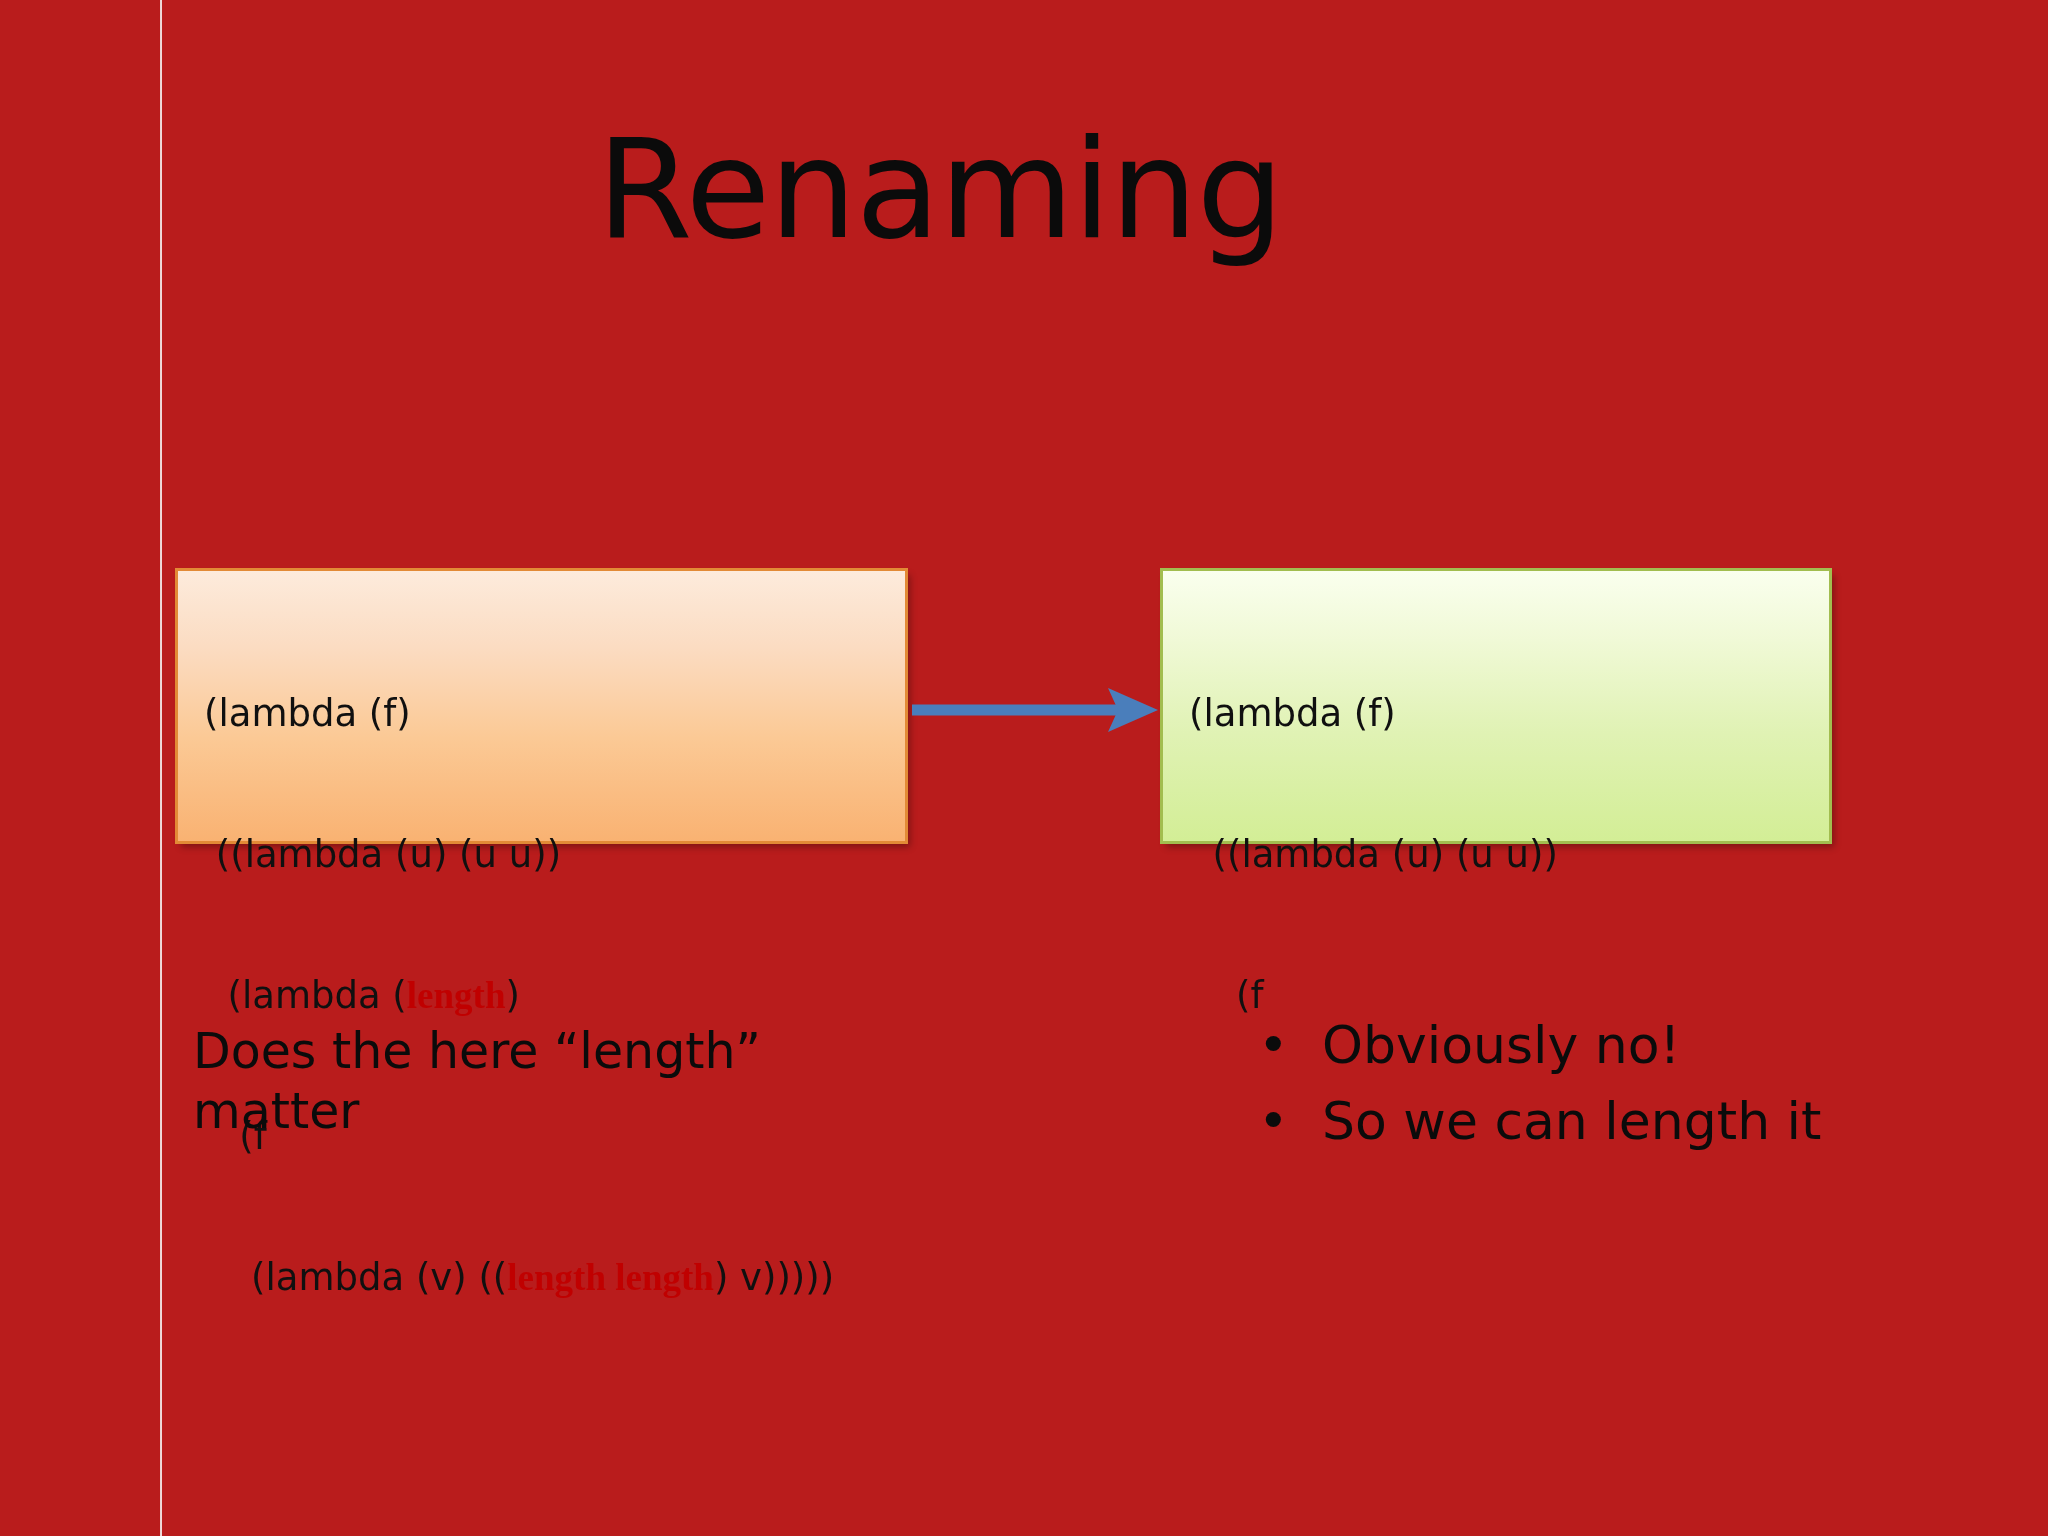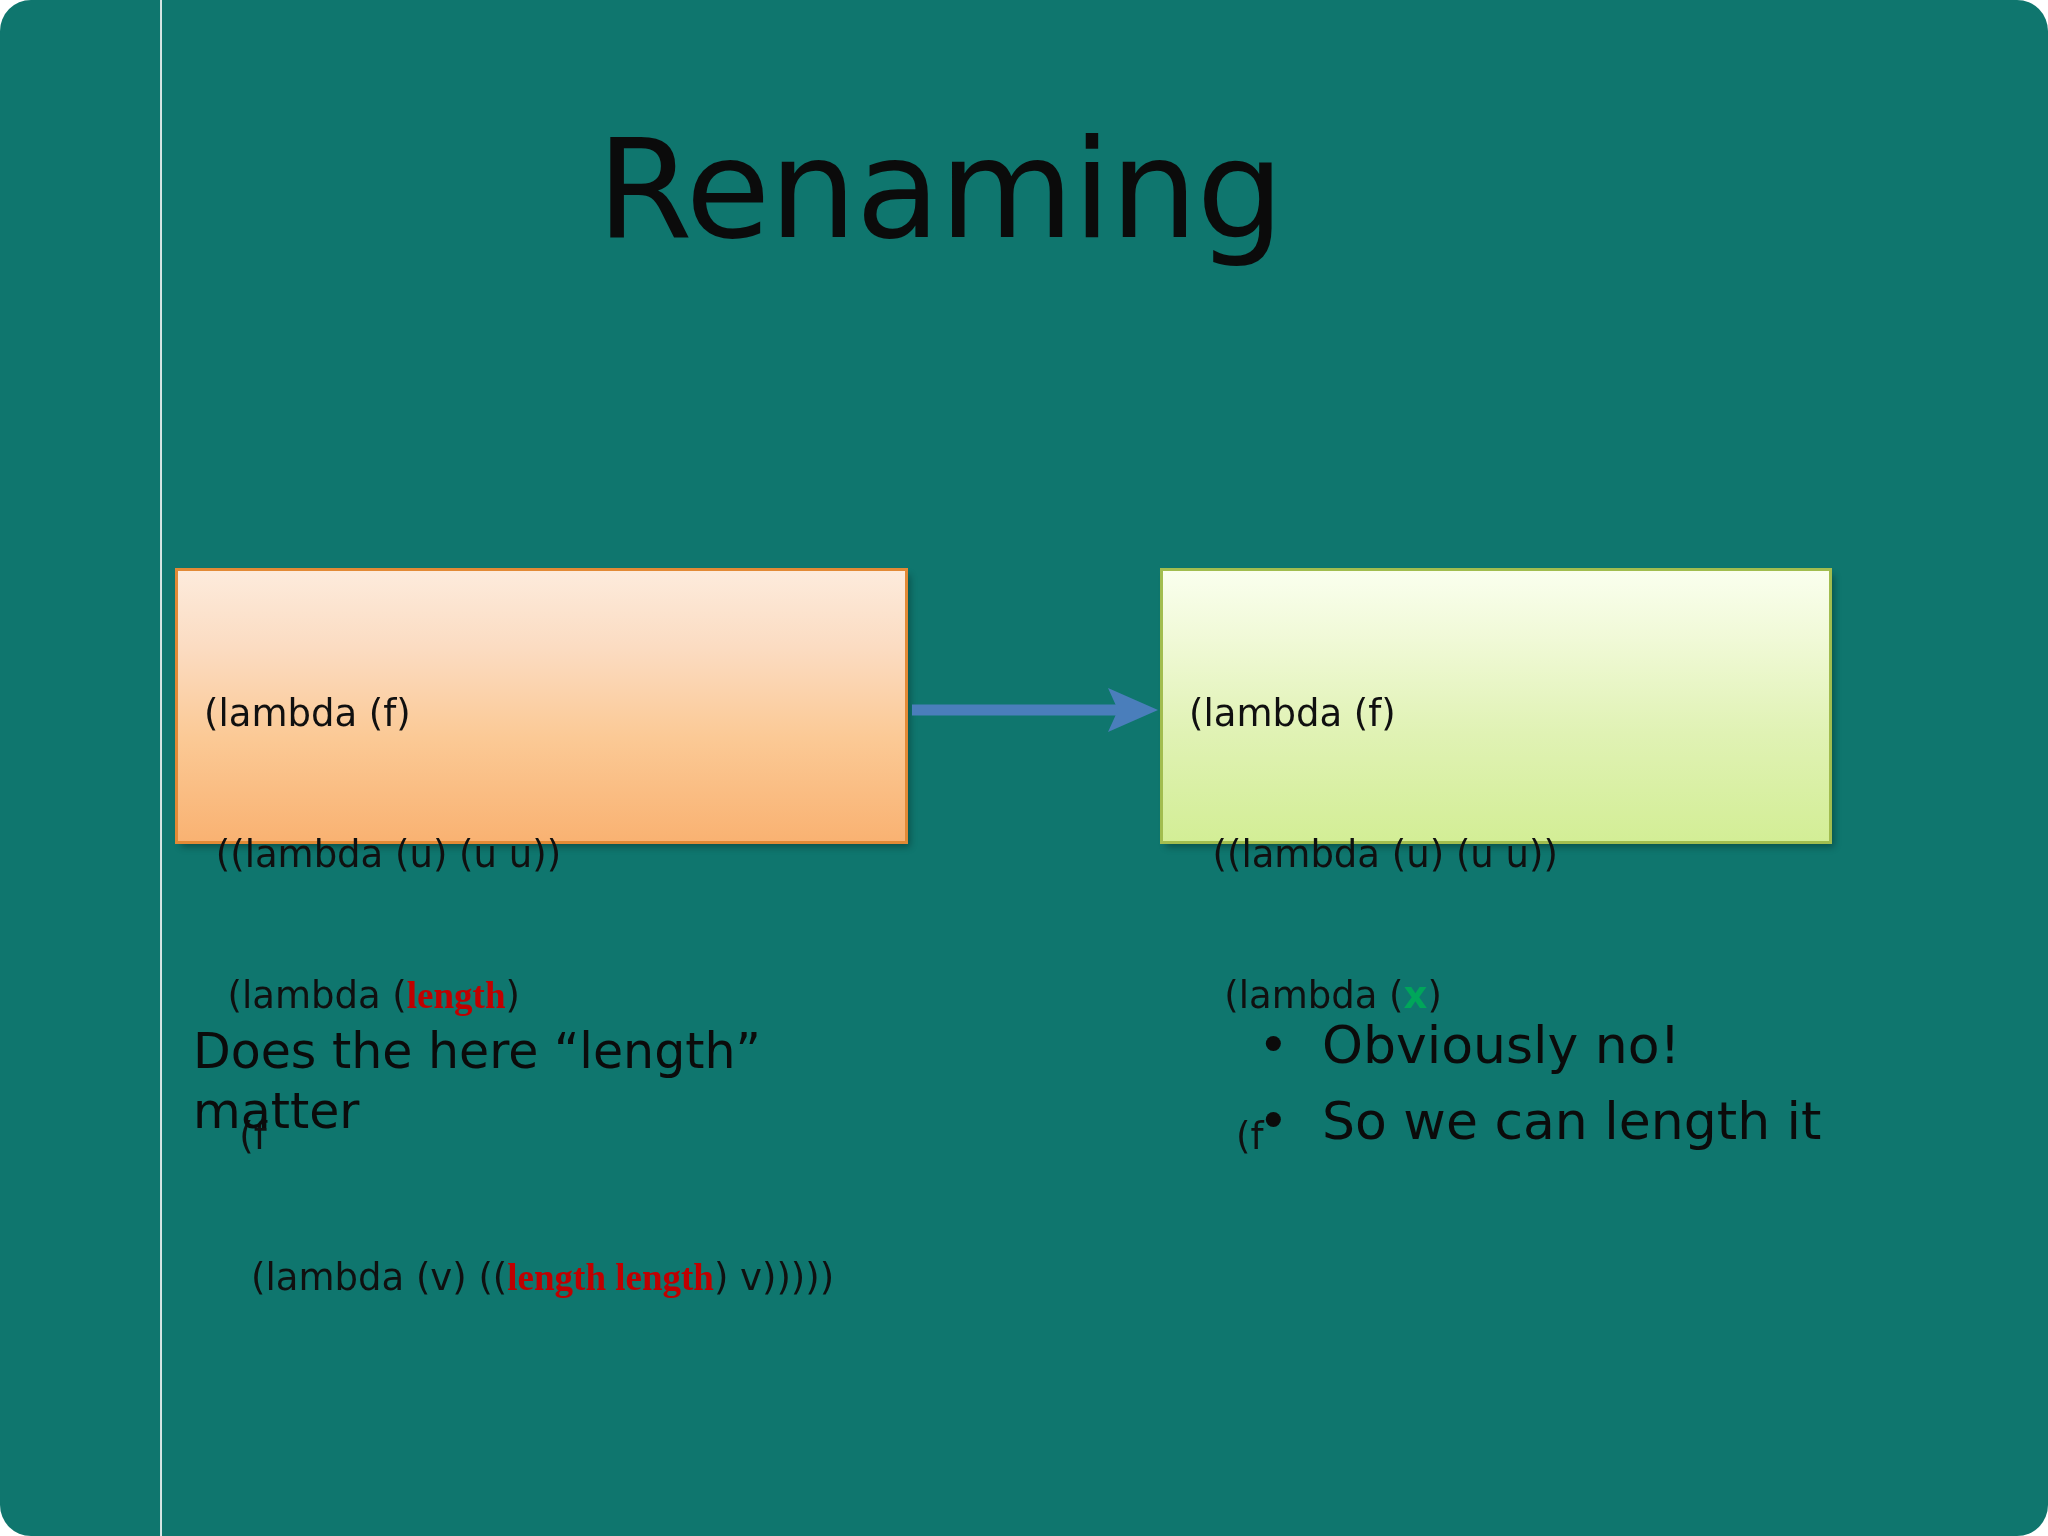--- a/index.html
+++ b/index.html
@@ -14,22 +14,21 @@
     font-family: "Liberation Sans", sans-serif;
     color: #000000;
     position: relative;
   }
 
   #slide {
     position: absolute;
     left: 0; top: 0;
     width: 2048px;
     height: 1536px;
-    background: #0f766e;
-    border-radius: 31px;
+    background: #b91c1c;
   }
 
   
   #left-seam {
     position: absolute;
     left: 160px;
     top: 0;
     width: 2px;
     height: 1536px;
     background: linear-gradient(to right, #f2f2f2, #fcfcfc);
@@ -160,21 +159,20 @@
   <div id="transform-arrow">
     <svg width="252" height="56" viewBox="0 0 252 56">
       <line x1="0" y1="28" x2="206" y2="28" stroke="#4A7EBB" stroke-width="11"></line>
       <polygon points="196,6 246,28 196,50 206,28" fill="#4A7EBB"></polygon>
     </svg>
   </div>
 
   <div id="green-box" class="code-box">
     <div><span>(lambda (f)</span></div>
     <div><span>  ((lambda (u) (u u))</span></div>
-    <div><span>   (lambda (</span><span class="kw-green">x</span><span>)</span></div>
     <div><span>    (f</span></div>
   </div>
 
   <div id="question-text">
     <div>Does the here “length” matter</div>
   </div>
 
   <ul id="answer-list">
     <li>
       <span class="bullet-dot">•</span>

